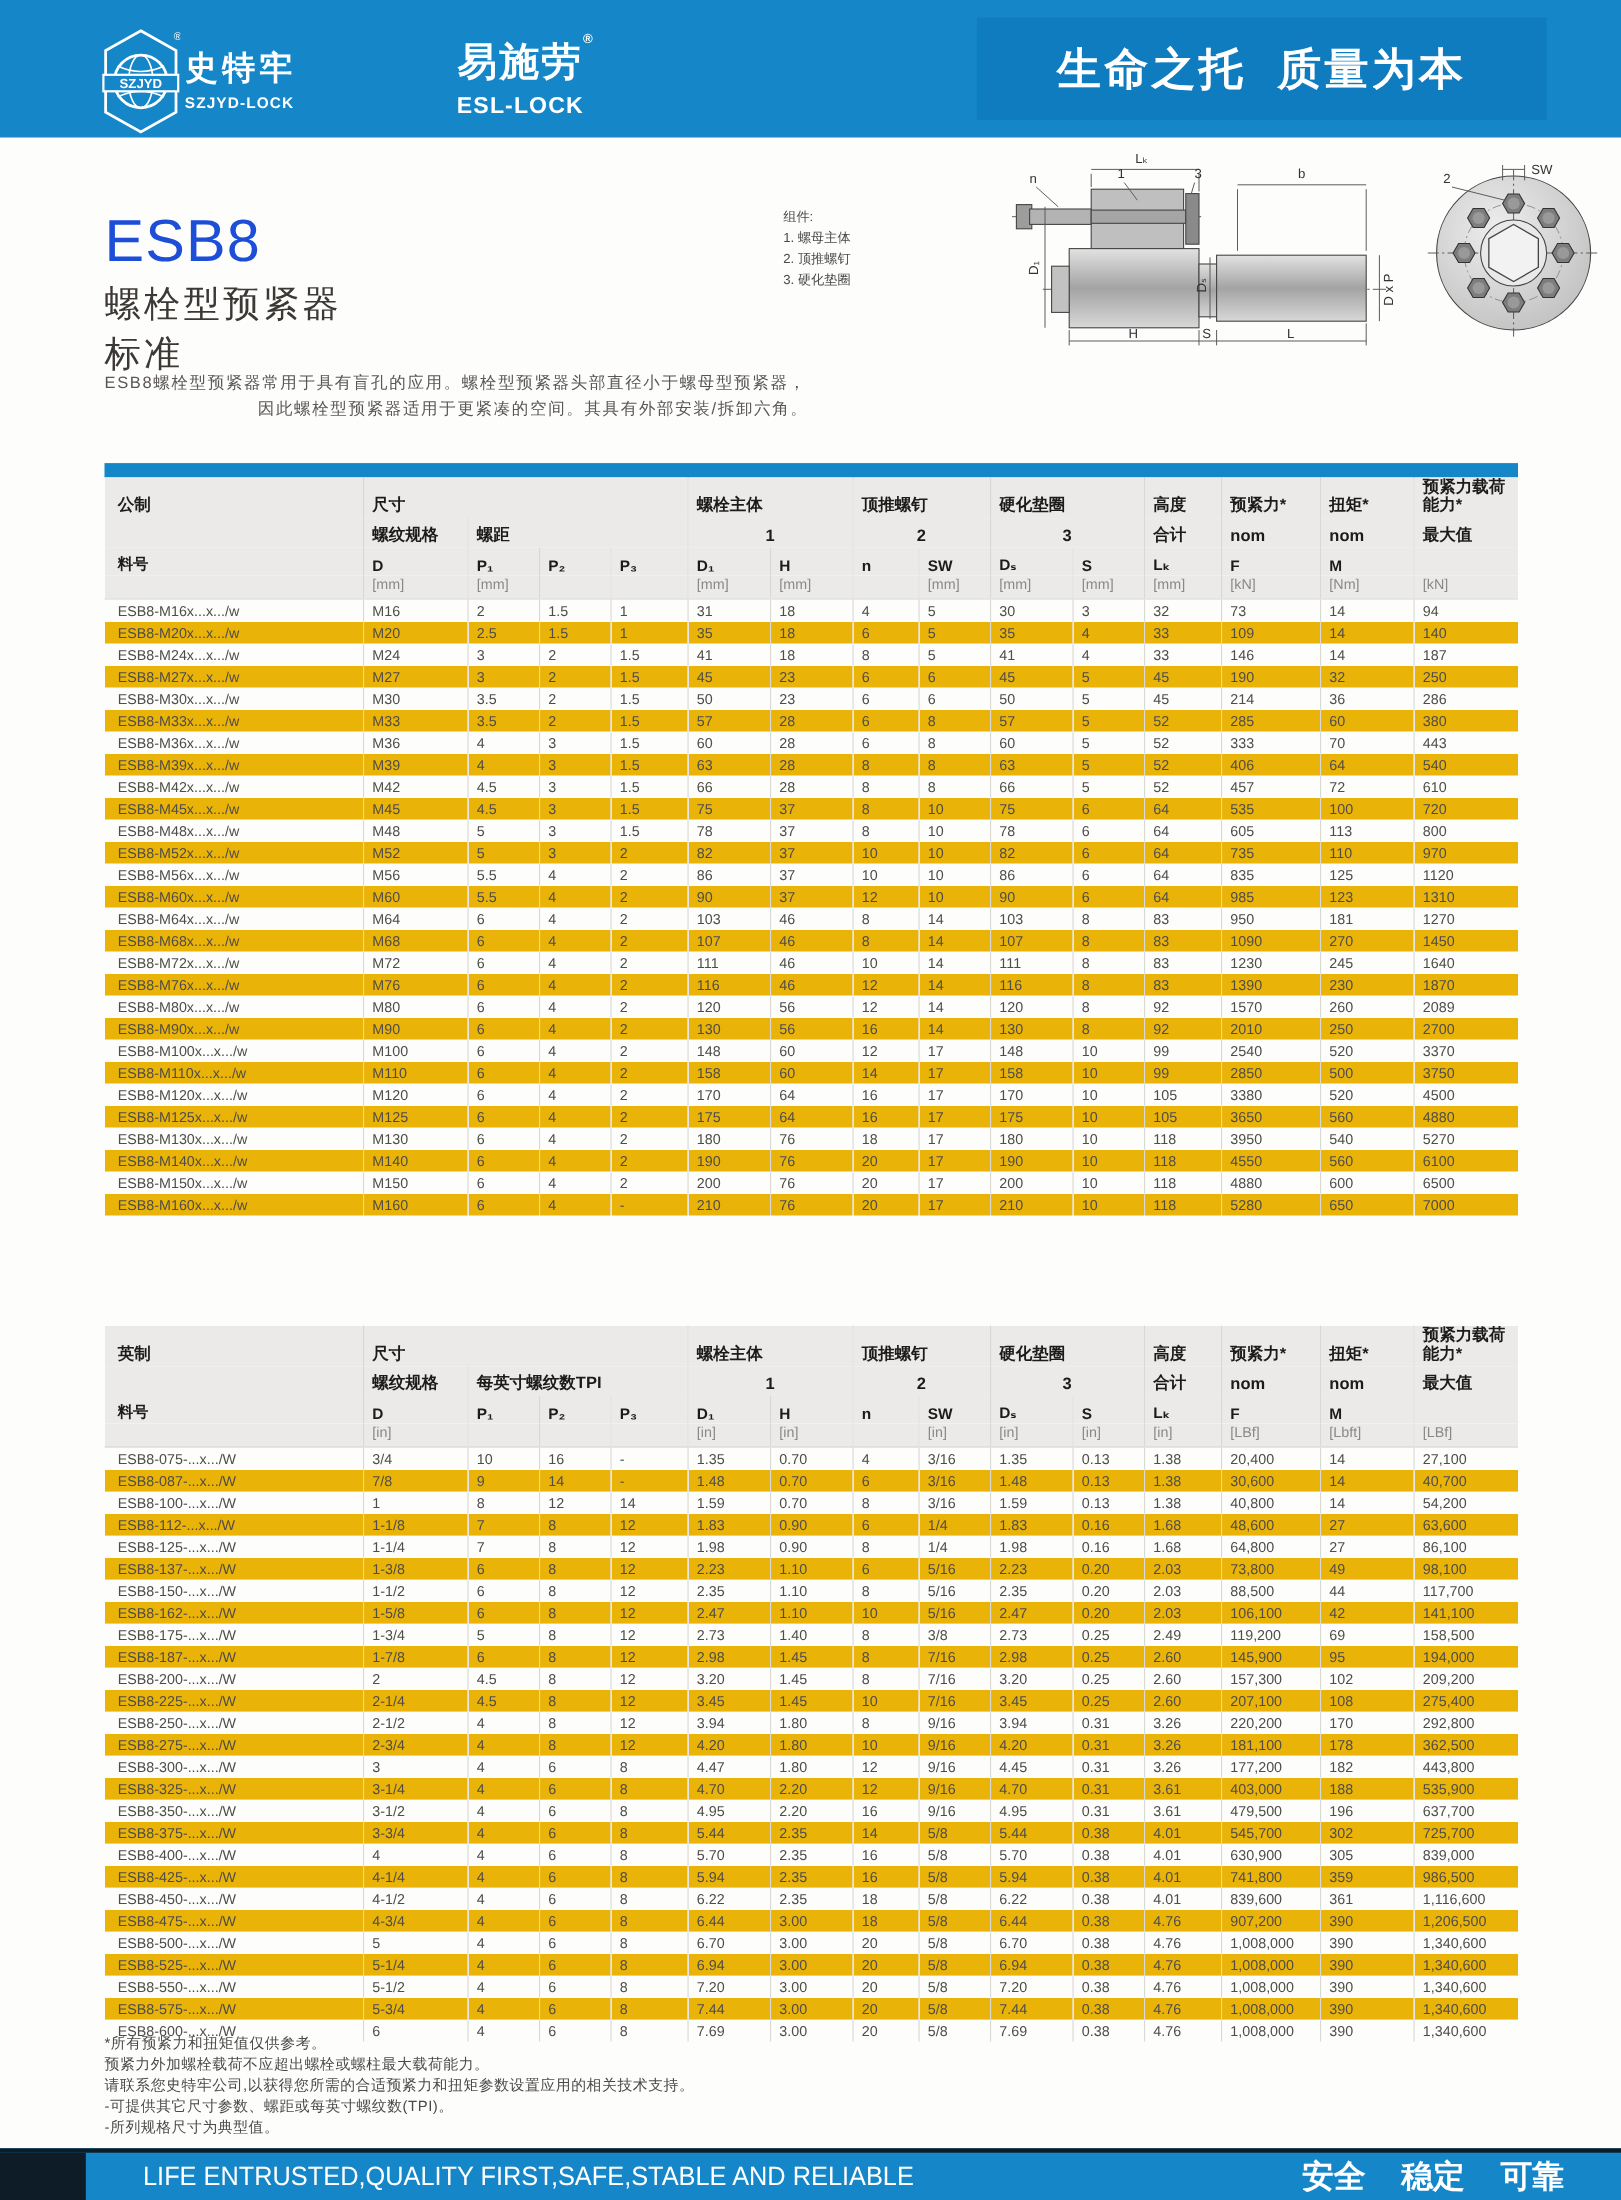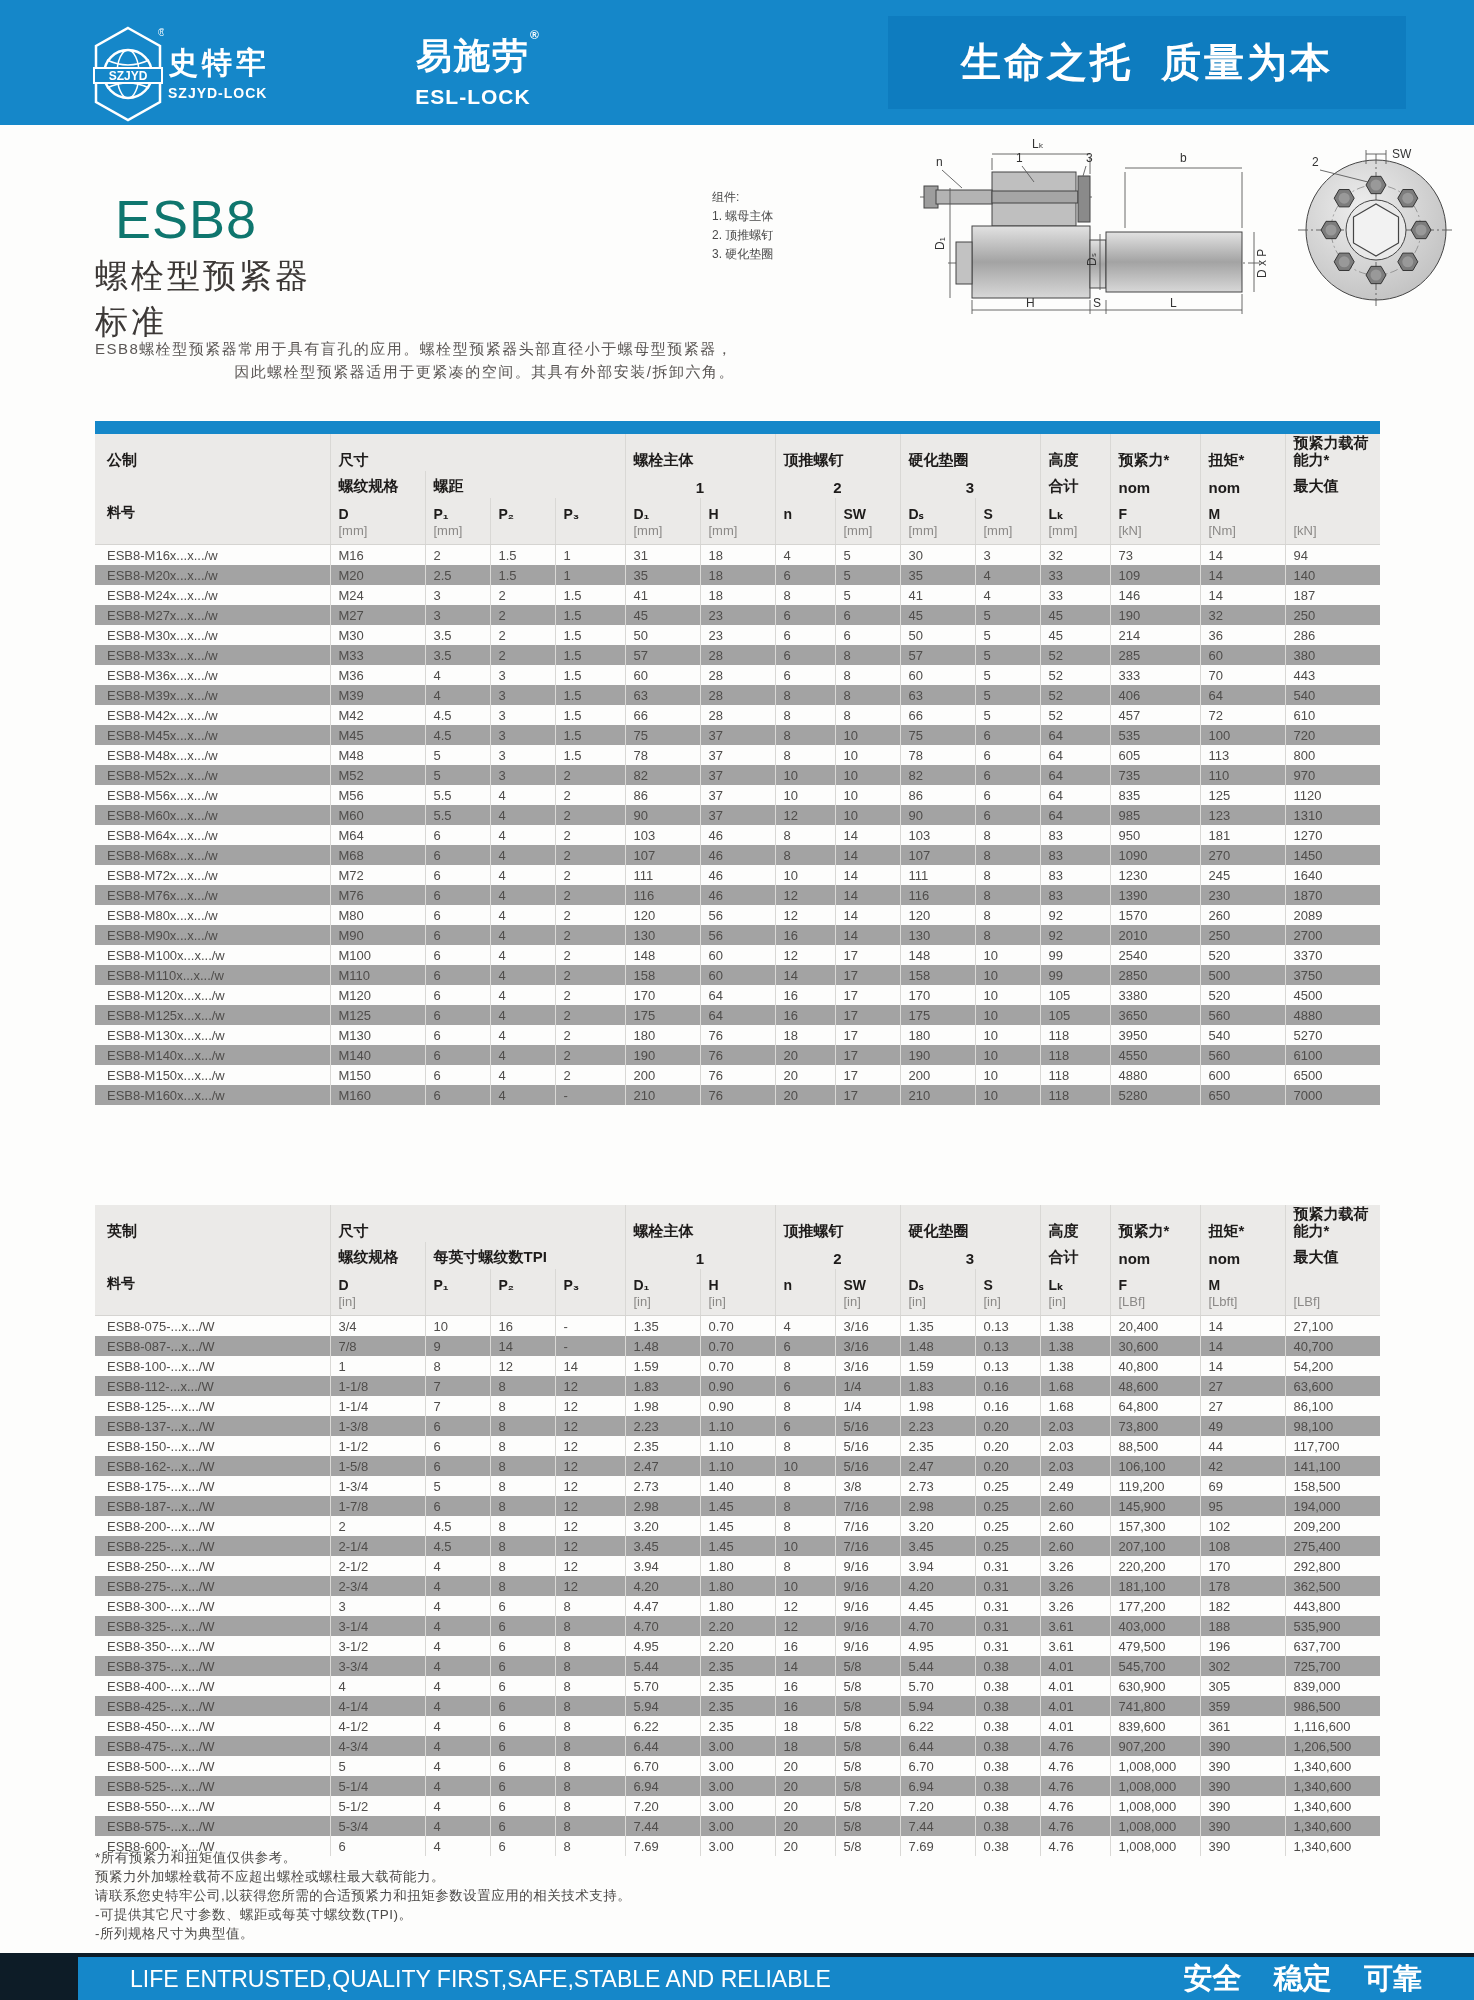--- a/index.html
+++ b/index.html
@@ -14,21 +14,21 @@
   .hdr-brand .en{font-size:14px;font-weight:bold;letter-spacing:1px;margin-top:7px;}
   .hdr-center{position:absolute;left:408px;top:32px;color:#fff;text-align:center;width:130px;}
   .hdr-center .cn{font-size:36px;font-weight:bold;letter-spacing:2px;position:relative;}
   .hdr-center .cn .reg{font-size:12px;position:absolute;top:-4px;}
   .hdr-center .en{font-size:21px;font-weight:bold;letter-spacing:1px;margin-top:4px;}
   .hdr-slogan{position:absolute;left:888px;top:16px;width:518px;height:93px;background:#0e7cbf;
               display:flex;align-items:center;justify-content:center;}
   .hdr-slogan span{color:#fff;font-size:40px;font-weight:bold;letter-spacing:3px;white-space:pre;}
 
   
-  .model{position:absolute;left:95px;top:188px;font-size:54px;color:#0f766e;letter-spacing:1px;margin-left:20px;}
+  .model{position:absolute;left:95px;top:188px;font-size:54px;color:#1d4ed8;letter-spacing:1px;}
   .ptype{position:absolute;left:95px;top:254px;font-size:33px;color:#3c3836;letter-spacing:3px;}
   .pstd {position:absolute;left:95px;top:300px;font-size:33px;color:#3c3836;letter-spacing:3px;}
   .desc {position:absolute;left:95px;width:640px;font-size:15px;color:#5a5654;letter-spacing:1.5px;line-height:23px;}
   .desc.l1{top:337px;} .desc.l2{top:360px;text-align:right;}
 
   
   .legend{position:absolute;left:712px;top:188px;font-size:12px;color:#4a4a4a;line-height:19px;}
   .diagram-svg{position:absolute;left:620px;top:130px;}
   .dim{stroke:#5a5a5a;stroke-width:0.9;fill:none;}
   .part{stroke:#454545;stroke-width:1;}
@@ -40,21 +40,21 @@
   table.spec td{padding:0 0 0 8px;overflow:hidden;white-space:nowrap;}
   table.spec td{border-left:1px solid #d9d8d5;}
   table.spec tr td:first-child{border-left:none;padding-left:12px;}
   tr.hrow td{background:#ebeae8;color:#1d1b1a;}
   tr.h-group td{font-size:15px;font-weight:bold;height:34px;vertical-align:bottom;padding-bottom:3px;white-space:normal;line-height:17px;}
   tr.h-sub td{font-size:15px;font-weight:bold;height:25px;vertical-align:bottom;padding-bottom:2px;margin-left:36px;}
   tr.h-sub td.ref{text-align:center;padding-left:0;}
   tr.h-col td{font-size:14px;font-weight:bold;height:24px;vertical-align:bottom;padding-bottom:1px;}
   tr.h-unit td{font-size:13px;font-weight:normal;color:#8b8987;height:21px;vertical-align:top;border-bottom:1px solid #d5d4d1;}
   tr.drow td{font-size:13px;color:#4f4d4b;height:20px;}
-  tr.drow.alt{background:#a3a3a3;}
+  tr.drow.alt{background:#eab308;}
   .m-top{top:434px;} .i-top{top:1205px;}
 
   
   .notes{position:absolute;left:95px;top:1848px;font-size:13.5px;color:#4c4a48;line-height:19px;letter-spacing:0.5px;}
 
   
   .foot{position:absolute;left:0;top:1953px;width:1474px;height:47px;background:#1587c9;
         border-top:4px solid #0d1c27;box-sizing:border-box;display:flex;align-items:center;}
   .foot-accent{position:absolute;left:0;top:0;width:78px;height:43px;background:#0d1c27;}
   .foot-en{margin-left:130px;color:#fff;font-size:24px;letter-spacing:0px;transform:scaleX(0.96);transform-origin:left;}

